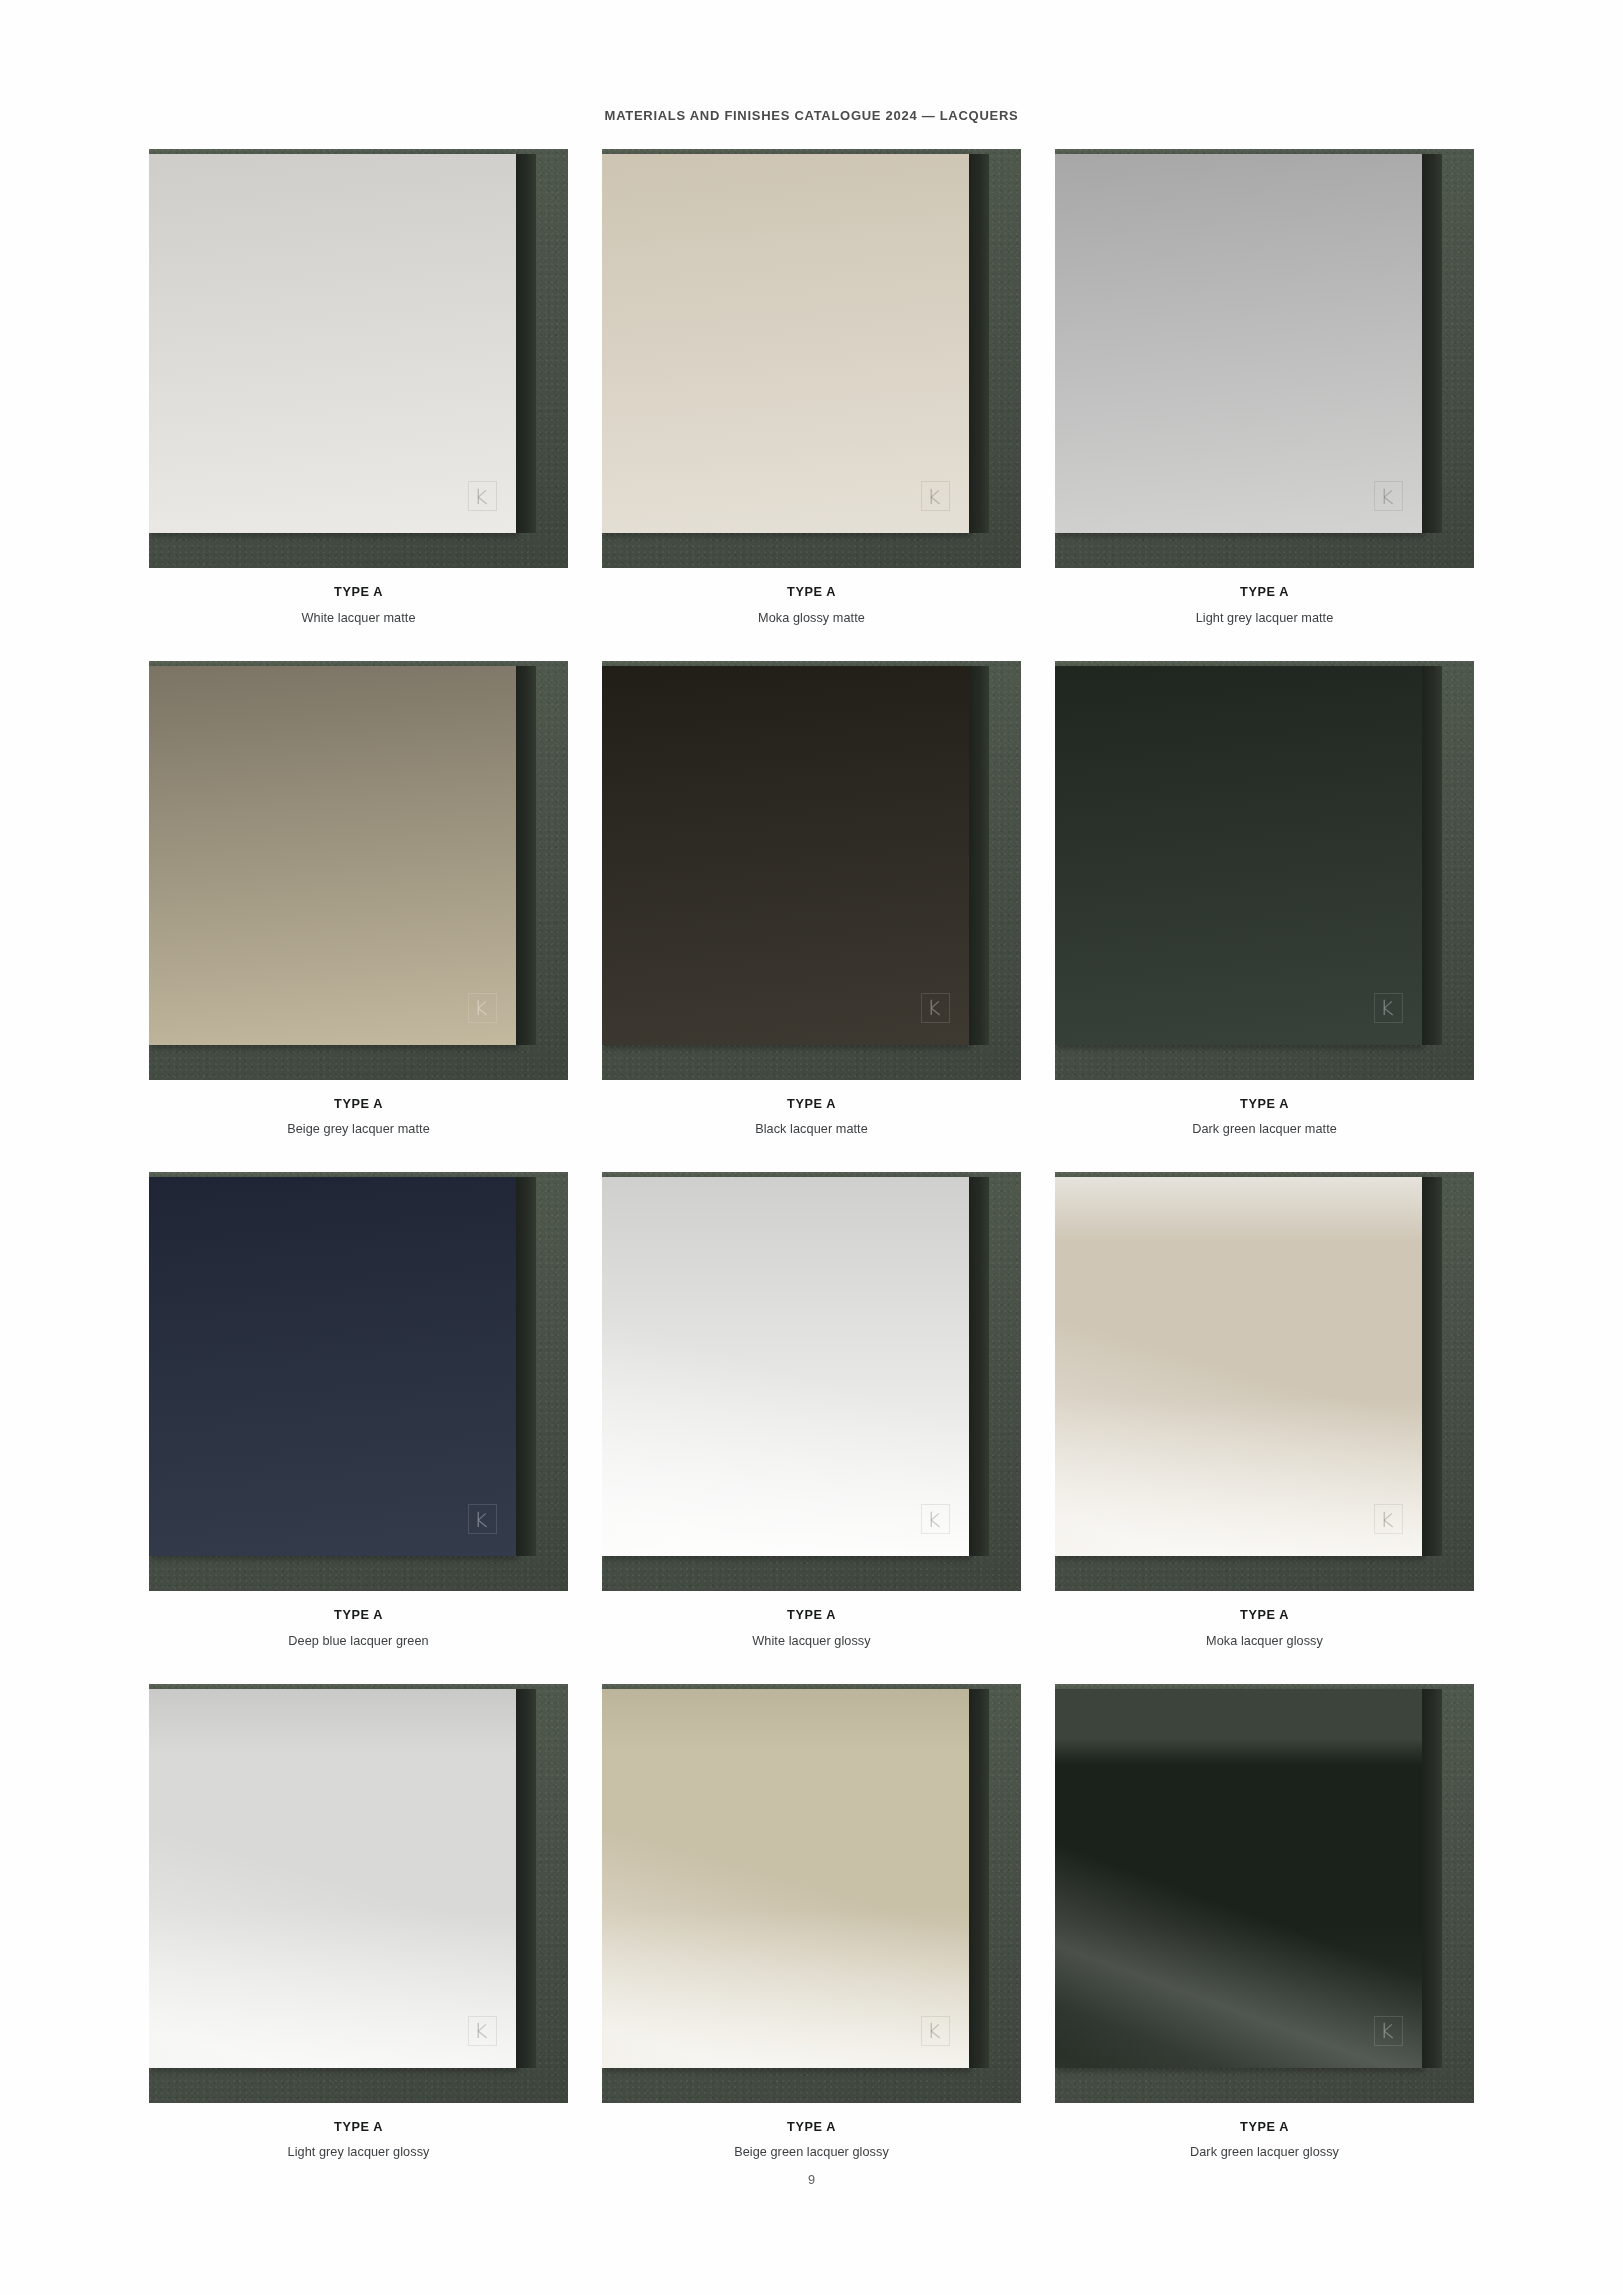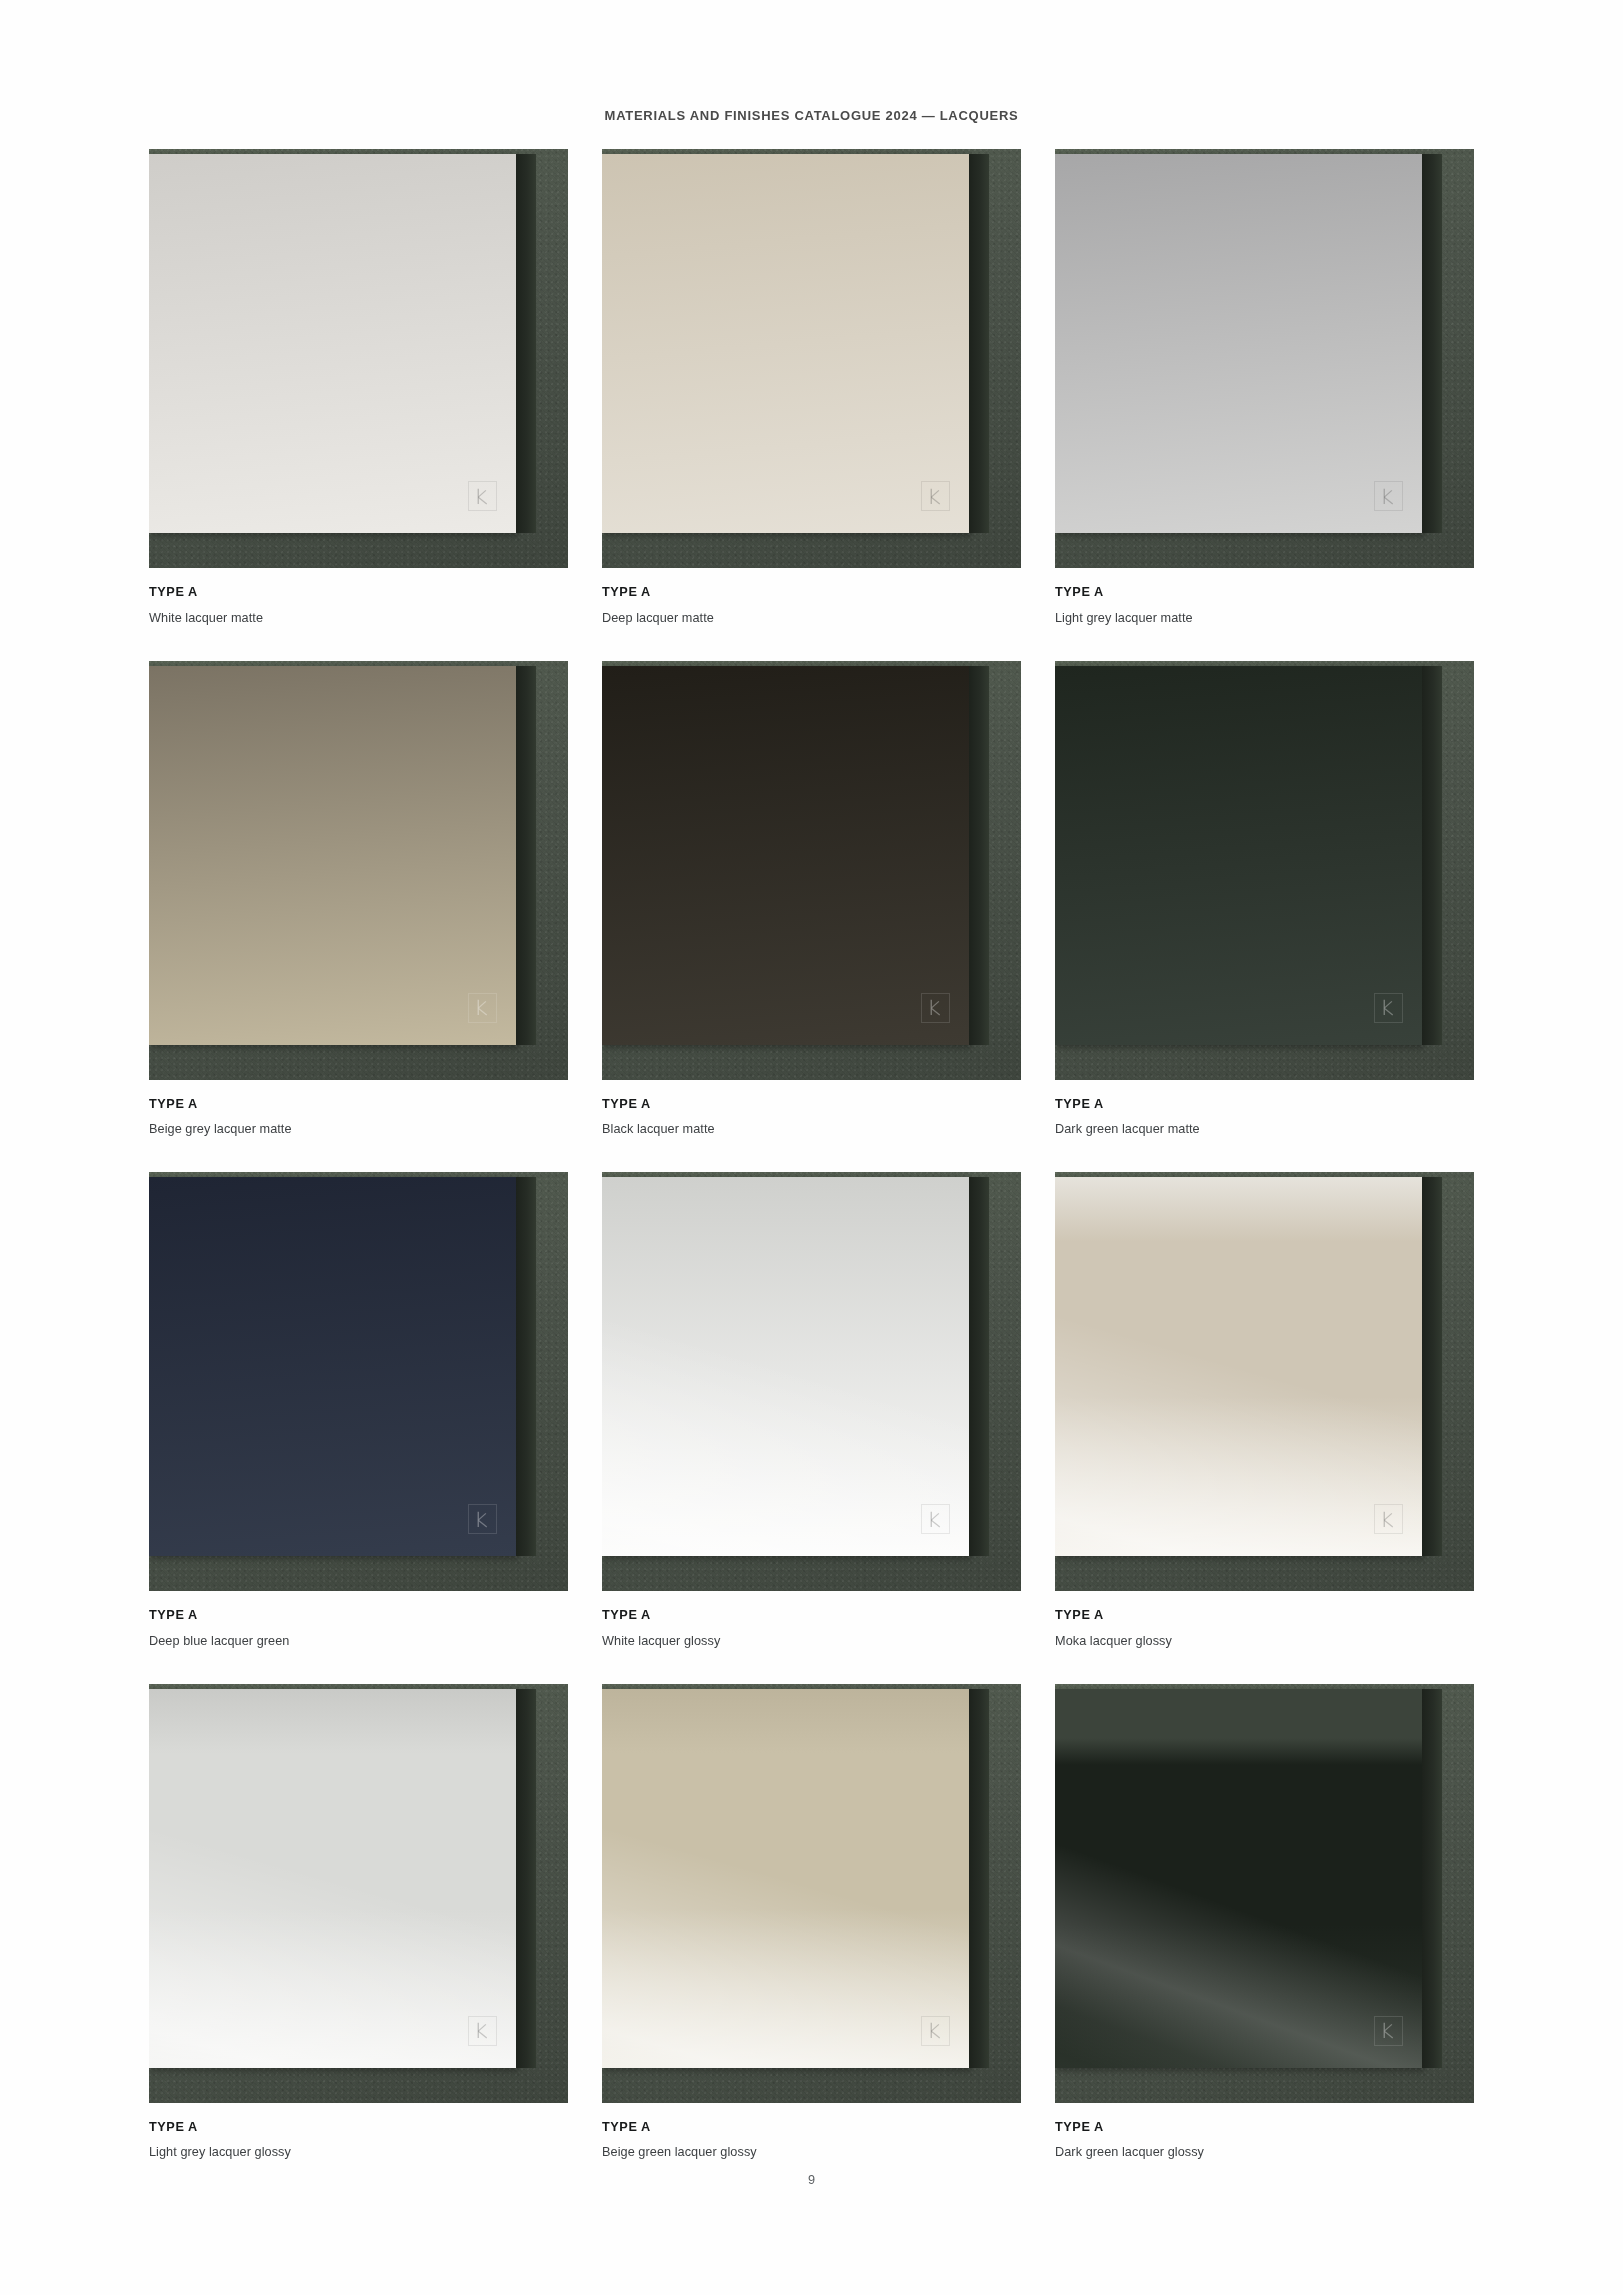--- a/index.html
+++ b/index.html
@@ -135,20 +135,21 @@
   }
   .logo-mark.on-dark {
     border-color: rgba(255,255,255,0.30);
     opacity: 0.42;
   }
   .logo-mark svg { width: 17px; height: 18.6px; display: block; }
 
   
   .caption {
     padding-top: 16px;
+    text-align: center;
     line-height: 1.32;
   }
   .caption-type {
     font-size: 12.7px;
     font-weight: 700;
     letter-spacing: 0.045em;
     color: #17191a;
     text-transform: uppercase;
   }
   .caption-name {
@@ -206,21 +207,21 @@
                 <path d="M5 2 V20" stroke="rgba(0,0,0,0.38)" stroke-width="1.7" fill="none"></path>
                 <path d="M5 12 L14 4" stroke="rgba(0,0,0,0.38)" stroke-width="1.5" fill="none"></path>
                 <path d="M5 12 L15 20" stroke="rgba(0,0,0,0.38)" stroke-width="1.5" fill="none"></path>
               </svg>
             </div>
           </div>
           <div class="panel-edge"></div>
         </div>
         <div class="caption">
           <div class="caption-type">TYPE A</div>
-          <div class="caption-name">Deep lacquer matte</div>
+          <div class="caption-name">Moka glossy matte</div>
         </div>
       </div>
       <div class="swatch-cell">
         <div class="swatch-photo">
           <div class="panel">
             <div class="panel-face" style="background: linear-gradient(175deg, rgb(167, 167, 168) 0%, rgb(211, 211, 210) 100%);"></div>
             <div class="logo-mark">
               <svg viewBox="0 0 20 22" xmlns="http://www.w3.org/2000/svg">
                 <path d="M5 2 V20" stroke="rgba(0,0,0,0.38)" stroke-width="1.7" fill="none"></path>
                 <path d="M5 12 L14 4" stroke="rgba(0,0,0,0.38)" stroke-width="1.5" fill="none"></path>

